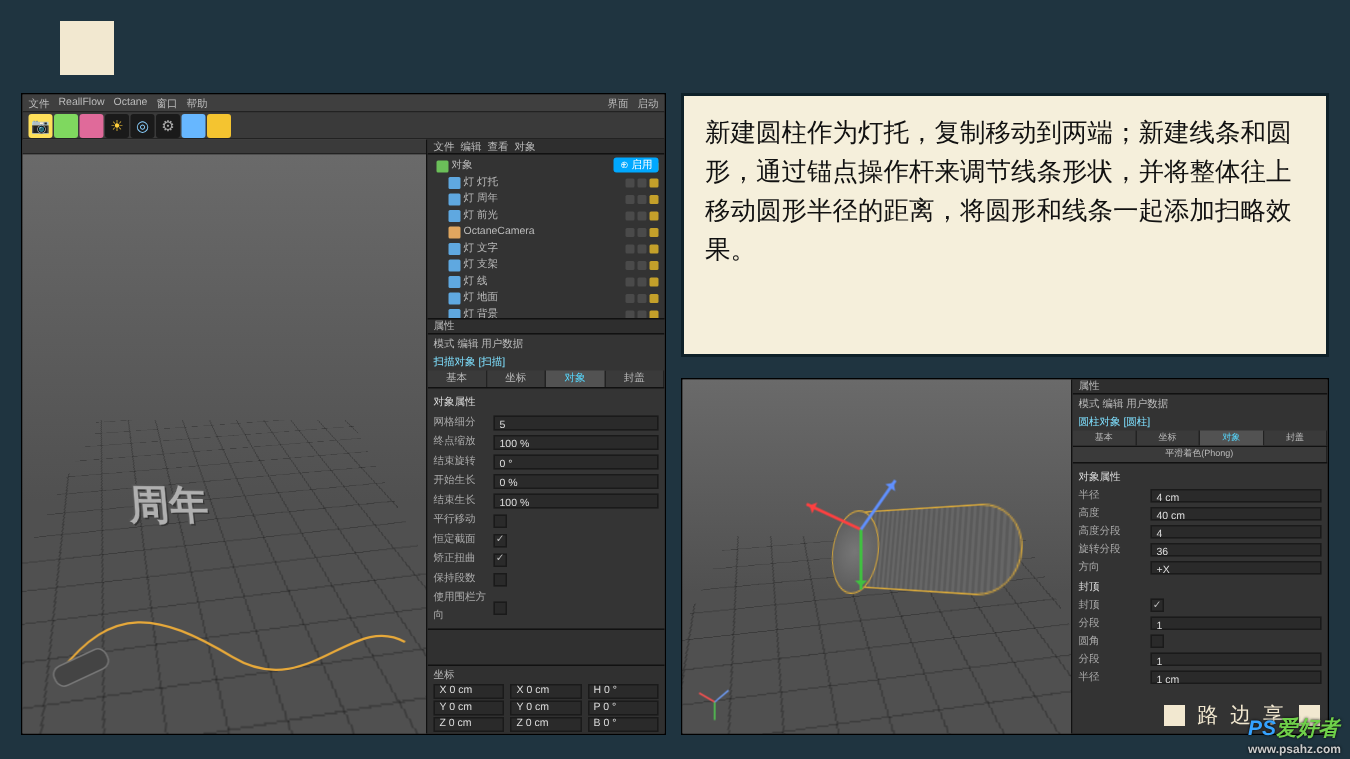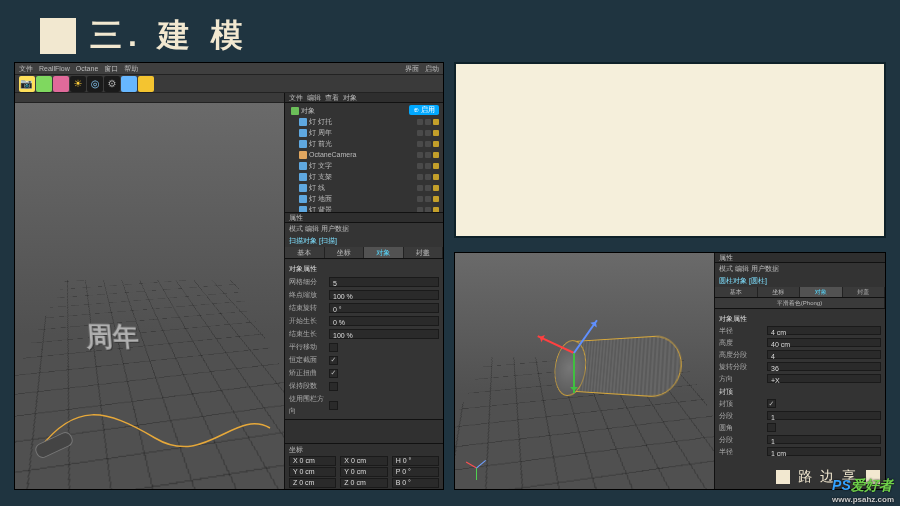--- a/index.html
+++ b/index.html
@@ -196,21 +196,20 @@
     text-shadow:0 0 2px #000;
   }
   .watermark .ps{ color:#35a2ff;}
   .watermark .url{ display:block; font-size:8px; color:#ccc; font-style:normal; font-weight:bold; letter-spacing:0;}
 </style>
 </head>
 <body>
 
 <div class="header">
   <div class="header-block"></div>
-  <div class="header-title">三. 建 模</div>
 </div>
 
 <div class="c4d-left">
   <div class="menubar">
     <span>文件</span>
     <span>ReallFlow</span>
     <span>Octane</span>
     <span>窗口</span>
     <span>帮助</span>
     <span style="margin-left:auto">界面</span>
@@ -428,20 +427,21 @@
               <span class="fld">Z 0 cm</span>
               <span class="fld">B 0 °</span>
             </div>
           </div>
       </div>
     </div>
   </div>
 </div>
 
 <div class="step-box">
+  <div class="step-body">新建圆柱作为灯托，复制移动到两端；新建线条和圆形，通过锚点操作杆来调节线条形状，并将整体往上移动圆形半径的距离，将圆形和线条一起添加扫略效果。</div>
 </div>
 
 <div class="c4d-right">
   <div class="vp2">
     <div class="vp-grid"></div>
     <div class="cyl"></div>
     <div class="gizmo">
       <div class="ax xr"></div>
       <div class="ax yg"></div>
       <div class="ax zb"></div>

